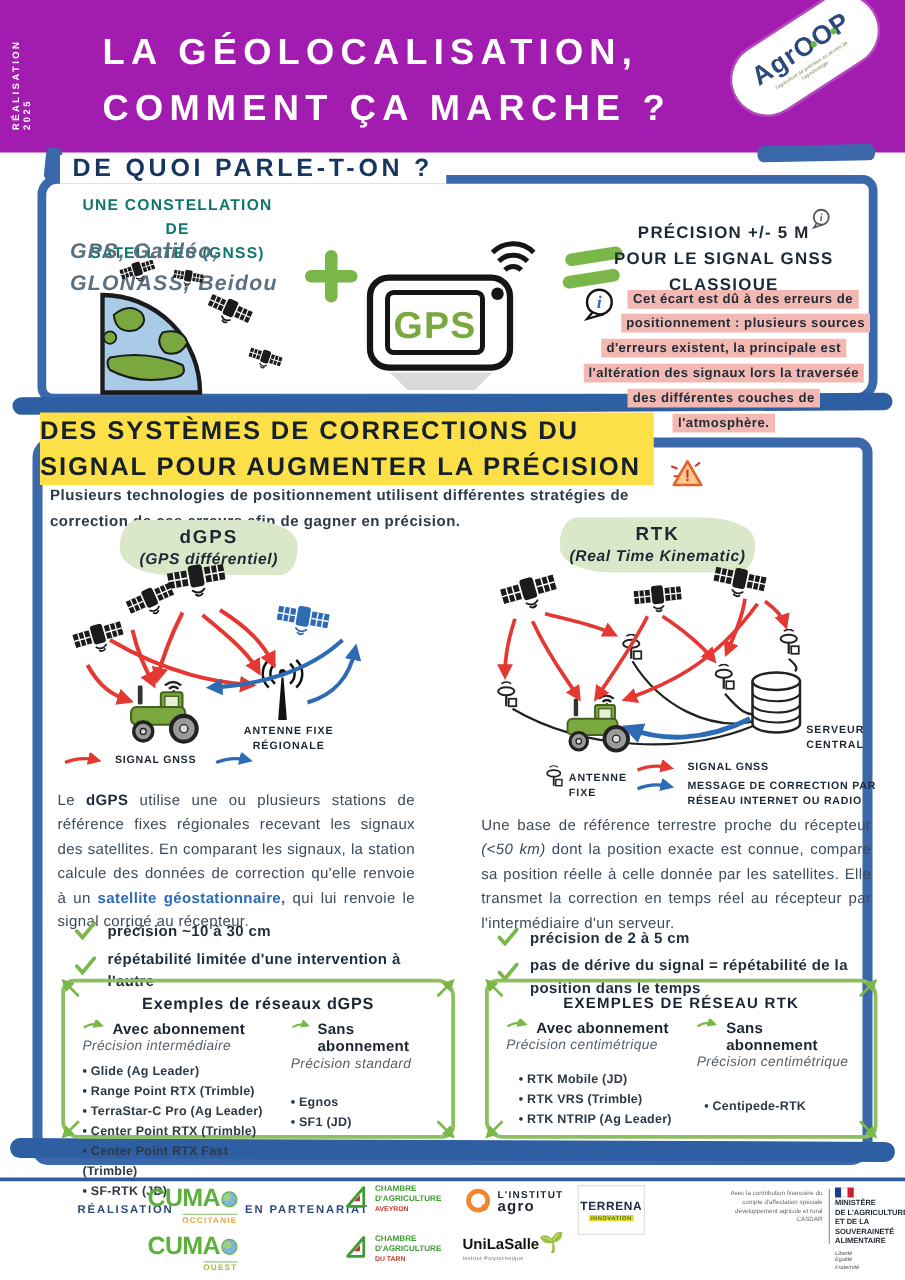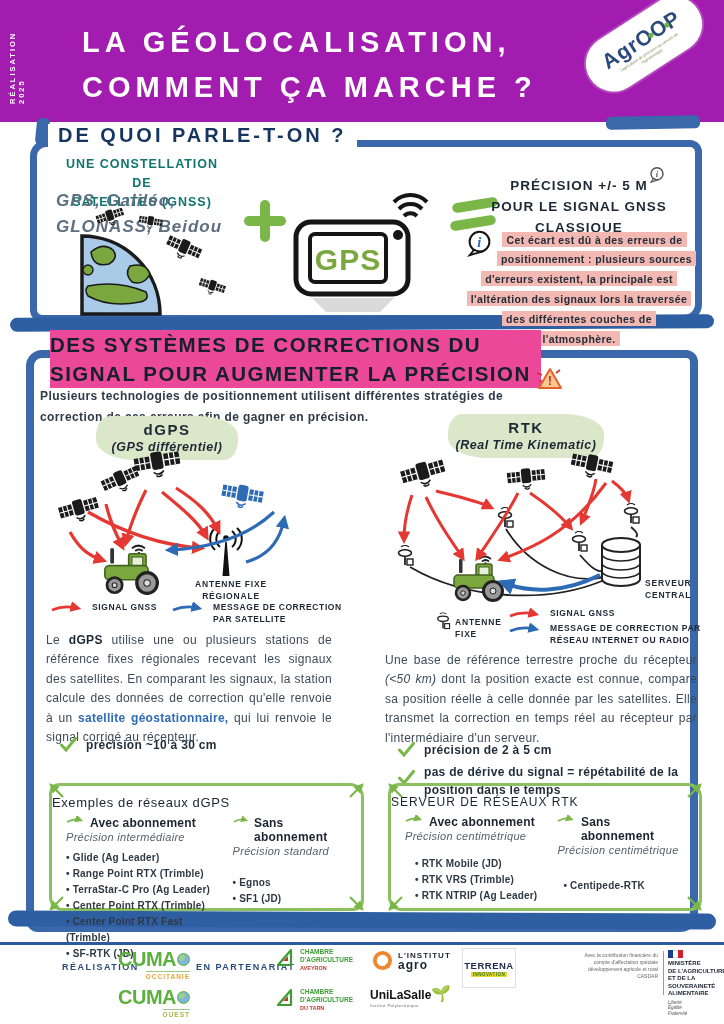--- a/index.html
+++ b/index.html
@@ -19,36 +19,36 @@
   .bbox{position:absolute;border:7px solid #3b67ab;border-radius:16px 12px 18px 12px;background:transparent}
   .band{position:absolute;background:#2f5fa3;border-radius:8px}
   .brush{position:absolute;background:#3b67ab;border-radius:5px}
   .s1title{position:absolute;left:48px;top:124px;color:#16365f;font-weight:bold;font-size:20px;letter-spacing:3px;background:#fff;padding:0 10px}
   .colhead{font-weight:bold;color:#0f766e;font-size:12.5px;letter-spacing:1px;text-align:center;line-height:1.5}
   .sysit{font-style:italic;font-weight:bold;color:#5d6f80;font-size:17px;letter-spacing:1px;text-align:left;line-height:1.5}
   .gbar{position:absolute;background:#7ab648;border-radius:6px}
   .prec{font-weight:bold;color:#1d2835;font-size:13.5px;letter-spacing:1px;text-align:center;line-height:1.55}
   .note{font-size:10.5px;font-weight:bold;color:#222d3a;line-height:1.9;letter-spacing:.4px;text-align:center}
   .note .hl{background:#f3b8b1;padding:1.5px 4px;-webkit-box-decoration-break:clone;box-decoration-break:clone}
-  .s2title{position:absolute;left:50px;top:330px;color:#15202b;font-weight:bold;font-size:20.5px;letter-spacing:1.5px;line-height:1.42;background:#ec4899;padding-right:10px;white-space:pre-line}
+  .s2title{position:absolute;left:32px;top:330px;color:#15202b;font-weight:bold;font-size:20.5px;letter-spacing:1.5px;line-height:1.42;background:#fde047;padding-right:10px;white-space:pre-line}
   .intro{position:absolute;left:40px;top:386px;width:474px;font-weight:bold;color:#2e3a46;font-size:12px;line-height:1.75;letter-spacing:.4px}
   .warn{position:absolute;left:560px;top:370px;width:146px;color:#f2a148;font-weight:bold;font-size:11.5px;line-height:1.5;letter-spacing:.2px}
   .pill{position:absolute;background:#dbe7c9;border-radius:14px 40px 14px 40px/20px;text-align:center;padding:5px 4px 6px}
   .pill .nm{font-weight:bold;color:#1d2835;font-size:15px;letter-spacing:1.5px}
   .pill .sb{font-weight:bold;font-style:italic;color:#1d2835;font-size:12.5px;letter-spacing:.5px;margin-top:2px}
   .dlabel{position:absolute;font-weight:bold;color:#1d2835;font-size:8.5px;letter-spacing:.8px;line-height:1.45;white-space:pre-line}
   .leg{display:flex;align-items:flex-start;gap:6px}
   .leg .t{font-weight:bold;color:#1d2835;font-size:8.5px;letter-spacing:.6px;line-height:1.4;white-space:pre-line}
   .desc{font-size:12px;color:#3c4a58;line-height:1.62;letter-spacing:.3px;text-align:justify}
   .desc b{color:#1d2835}
   .desc .bl{color:#2d6bb5;font-weight:bold}
   .chk{display:flex;gap:9px;margin-bottom:5px;align-items:flex-start}
   .chk .t{font-weight:bold;color:#1f2d3a;font-size:12px;line-height:1.45;letter-spacing:.3px}
   .exbox{position:absolute;border:3px solid #8cbf5e;border-radius:10px 14px 10px 14px}
-  .exbox .ti{font-weight:normal;color:#1b2430;margin-top:9px;letter-spacing:.6px}
+  .exbox .ti{text-align:center;font-weight:bold;color:#1b2430;margin-top:9px;letter-spacing:.6px}
   .excols{display:flex;padding:6px 14px 0;gap:12px}
   .exh{display:flex;align-items:flex-start;gap:4px;font-weight:bold;color:#1b2430;font-size:12px;letter-spacing:.2px}
   .exsub{font-style:italic;color:#55606b;font-size:11px;margin-top:1px;letter-spacing:.3px}
   .exlist{list-style:none;margin-top:7px}
   .exlist li{font-size:10px;color:#2e3944;line-height:1.6;letter-spacing:.2px;font-weight:bold}
   .exlist li::before{content:"• ";color:#2e3944}
   .corner{position:absolute;width:20px;height:20px}
   
   .fline{position:absolute;left:0;top:942px;width:724px;height:3px;background:#2e5aa0}
   .flab{position:absolute;color:#2b4a7b;font-weight:bold;font-size:9px;letter-spacing:1.5px}
@@ -249,35 +249,39 @@
     <div class="leg">
       <svg width="36" height="12" viewBox="0 0 36 12">
           <path d="M2 8 Q14 3 27 6" stroke="#e63832" stroke-width="2.6" fill="none" marker-end="url(#mr)"></path>
         </svg>
       <div class="t">SIGNAL GNSS</div>
     </div>
     <div class="leg">
       <svg width="36" height="12" viewBox="0 0 36 12">
           <path d="M2 8 Q14 3 27 6" stroke="#2d6bb5" stroke-width="2.6" fill="none" marker-end="url(#mb)"></path>
         </svg>
-      <div class="t">MESSAGE DE CORRECTION
-PAR SATELLITE</div>
     </div>
   </div>
 
   <div class="abs desc" style="left:46px;top:631px;width:286px">
     <span>Le </span><b>dGPS</b><span> utilise une ou plusieurs stations de référence fixes régionales recevant les signaux des satellites. En comparant les signaux, la station calcule des données de correction qu'elle renvoie à un </span><span class="bl">satellite géostationnaire,</span><span> qui lui renvoie le signal corrigé au récepteur.</span>
   </div>
 
   <div class="abs" style="left:60px;top:737px;width:290px">
     <div class="chk">
       <svg width="17" height="15" viewBox="0 0 17 15">
           <path d="M1.5 8 L6 13 L15.5 1.5" stroke="#7ab648" stroke-width="3" fill="none" stroke-linecap="round"></path>
         </svg>
       <div class="t">précision ~10 à 30 cm</div>
+    </div>
+    <div class="chk">
+      <svg width="17" height="15" viewBox="0 0 17 15" style="margin-top:6px">
+          <path d="M1.5 8 L6 13 L15.5 1.5" stroke="#7ab648" stroke-width="3" fill="none" stroke-linecap="round"></path>
+        </svg>
+      <div class="t" style="width:250px">répétabilité limitée d'une intervention à l'autre</div>
     </div>
   </div>
 
   <div class="exbox" style="left:49px;top:783px;width:315px;height:128px">
     <svg class="corner" style="left:-5px;top:-5px" viewBox="0 0 20 20">
         <path d="M16 16C12 12 9 9 5 5" stroke="#7ab648" stroke-width="2.2" fill="none" marker-end="url(#mg)"></path>
       </svg>
     <svg class="corner" style="right:-5px;top:-5px;transform:scaleX(-1)" viewBox="0 0 20 20">
         <path d="M16 16C12 12 9 9 5 5" stroke="#7ab648" stroke-width="2.2" fill="none" marker-end="url(#mg)"></path>
       </svg>
@@ -411,21 +415,21 @@
       </svg>
     <svg class="corner" style="right:-5px;top:-5px;transform:scaleX(-1)" viewBox="0 0 20 20">
         <path d="M16 16C12 12 9 9 5 5" stroke="#7ab648" stroke-width="2.2" fill="none" marker-end="url(#mg)"></path>
       </svg>
     <svg class="corner" style="left:-5px;bottom:-5px;transform:scaleY(-1)" viewBox="0 0 20 20">
         <path d="M16 16C12 12 9 9 5 5" stroke="#7ab648" stroke-width="2.2" fill="none" marker-end="url(#mg)"></path>
       </svg>
     <svg class="corner" style="right:-5px;bottom:-5px;transform:scale(-1,-1)" viewBox="0 0 20 20">
         <path d="M16 16C12 12 9 9 5 5" stroke="#7ab648" stroke-width="2.2" fill="none" marker-end="url(#mg)"></path>
       </svg>
-    <div class="ti" style="font-size:12px;letter-spacing:1px">SERVEUR DE RÉSEAUX RTK</div>
+    <div class="ti" style="font-size:12px;letter-spacing:1px">EXEMPLES DE RÉSEAU RTK</div>
     <div class="excols">
       <div style="flex:1.1">
         <div class="exh">
             <svg width="20" height="9" viewBox="0 0 20 9">
               <path d="M1 6 Q8 2 14 4" stroke="#7ab648" stroke-width="1.8" fill="none" marker-end="url(#mg)"></path>
             </svg>
             <span>Avec abonnement</span>
           </div>
         <div class="exsub">Précision centimétrique</div>
         <ul class="exlist" style="margin-top:14px;margin-left:10px">

